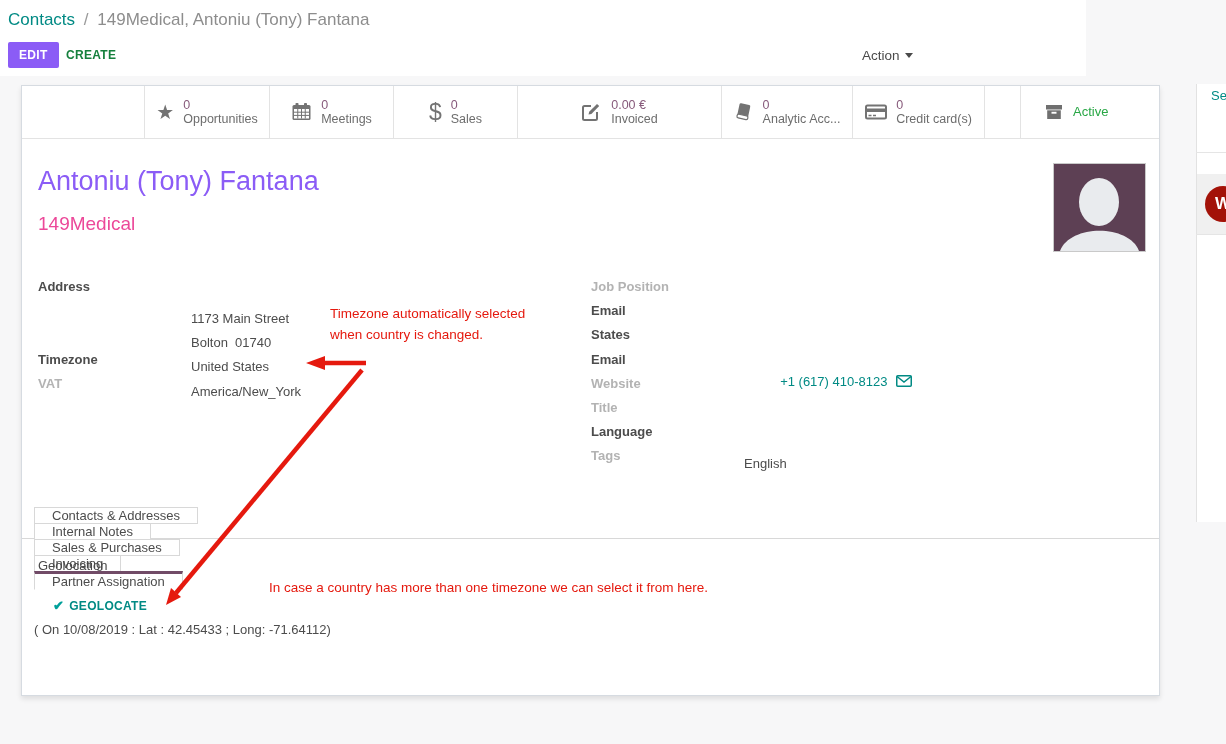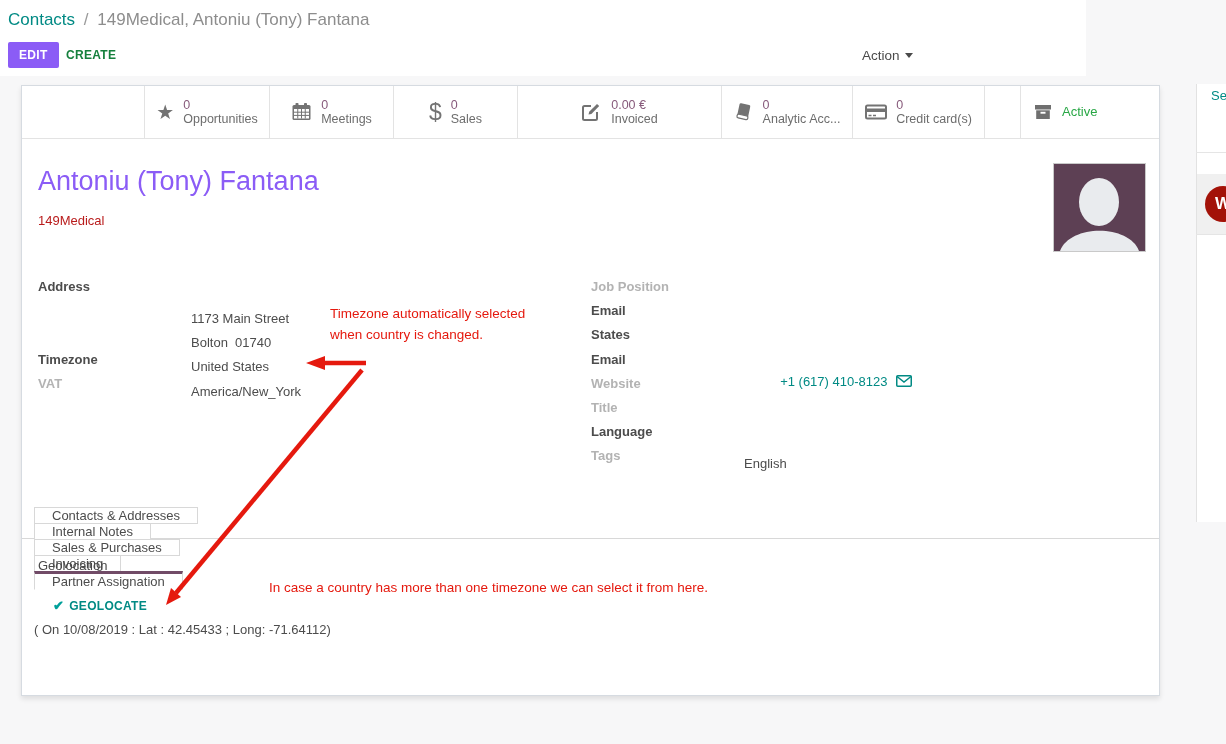--- a/index.html
+++ b/index.html
@@ -31,25 +31,25 @@
   .stat-btn { display:flex; align-items:center; justify-content:center; gap:9px; border-left:1px solid #e3e3e3;
               background:#fff; cursor:pointer; height:100%; }
   .stat-btn .ico { color:#737373; display:flex; align-items:center; }
   .stat-txt { display:flex; flex-direction:column; line-height:14px; text-align:left; }
   .stat-val { font-size:12.5px; color:#875A7B; }
   .stat-lbl { font-size:12.5px; color:#6d6d6d; }
   .stat-lbl.green { color:#28a745; font-size:13px; }
   .star-glyph { font-size:20px; color:#6f6f6f; line-height:20px; }
   .dollar-glyph { font-size:23px; color:#5d5d5d; line-height:22px; font-weight:400; }
   .w124{width:124px;} .w125{width:125px;} .w204{width:204px;} .w131{width:131px;}
-  .w132{width:132px;} .w36{width:36px; cursor:default;} .w139{width:139px; justify-content:flex-start; padding-left:12px;}
+  .w132{width:132px;} .w36{width:36px; cursor:default;} .w139{width:139px; justify-content:flex-start; padding-left:23px;}
 
   
   .contact-name { position:absolute; left:16px; top:80px; font-size:27px; font-weight:400; color:#8b5cf6; }
-  .company-link { position:absolute; left:16px; top:127px; font-size:13px; color:#b91c1c; text-decoration:none; cursor:pointer; }
+  .company-link { position:absolute; left:16px; top:127px; font-size:19px; color:#ec4899; text-decoration:none; cursor:pointer; }
 
   
   .avatar { position:absolute; left:1031px; top:77px; width:93px; height:89px; background:#5d4054;
             border:1px solid #c9c9c9; overflow:hidden; }
 
   
   .fields { position:absolute; font-size:13px; color:#4c4c4c; }
   .fields-left { left:16px; top:193px; width:545px; }
   .fields-right { left:569px; top:193px; width:545px; }
   .frow { display:flex; height:24.2px; align-items:flex-start; }

